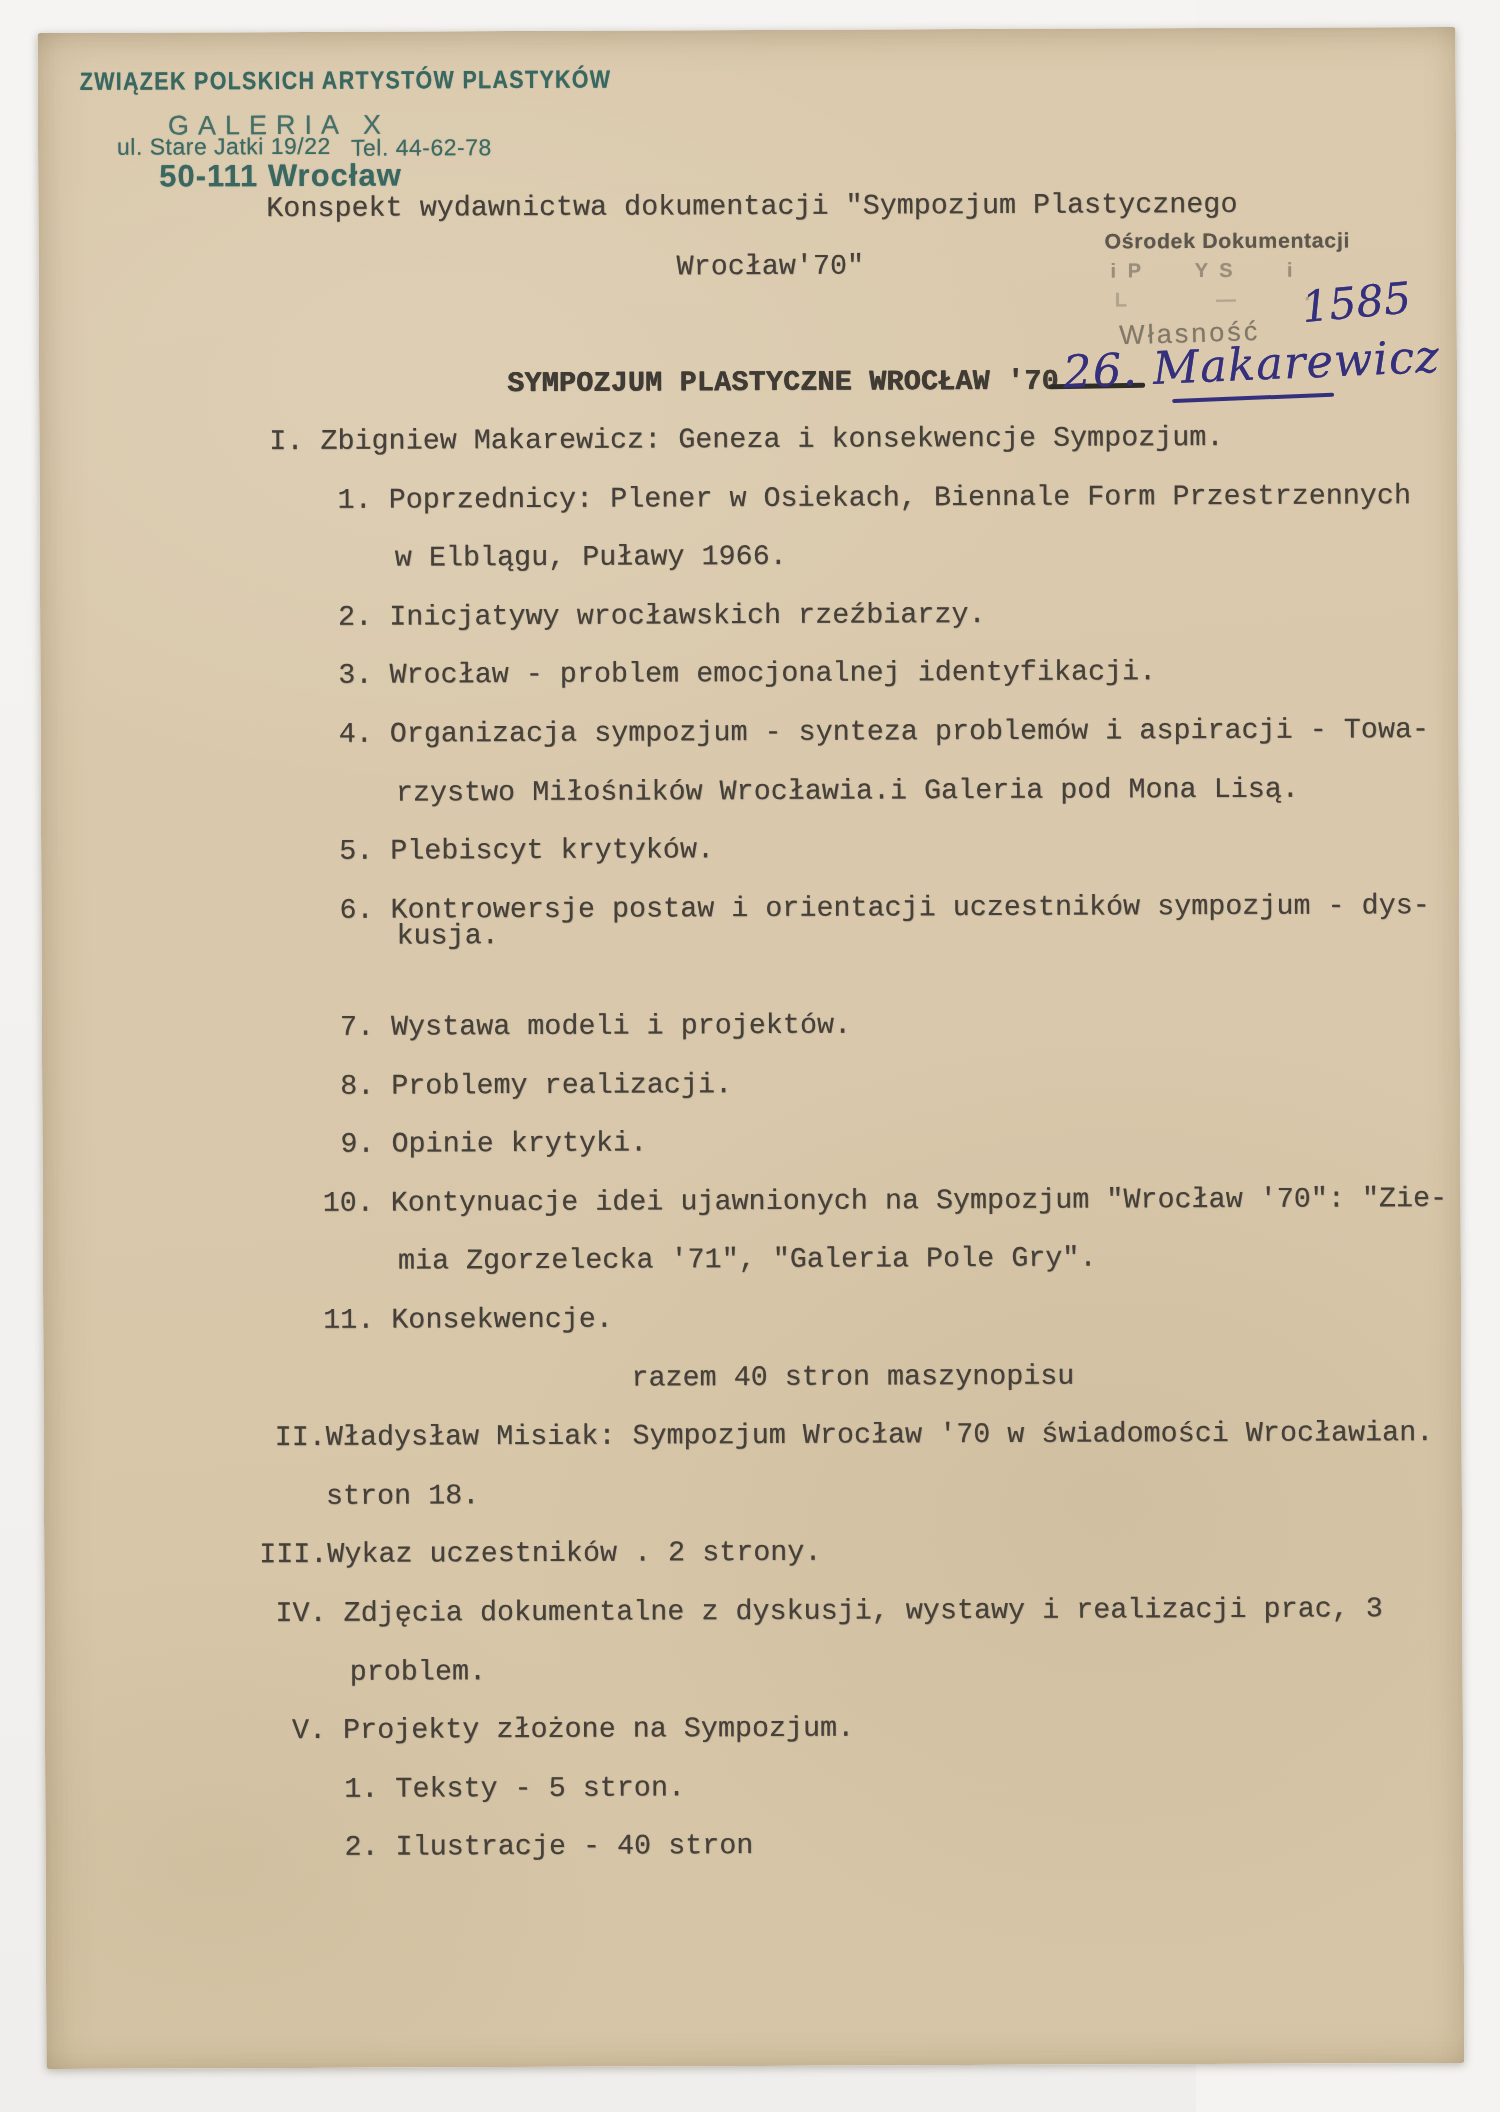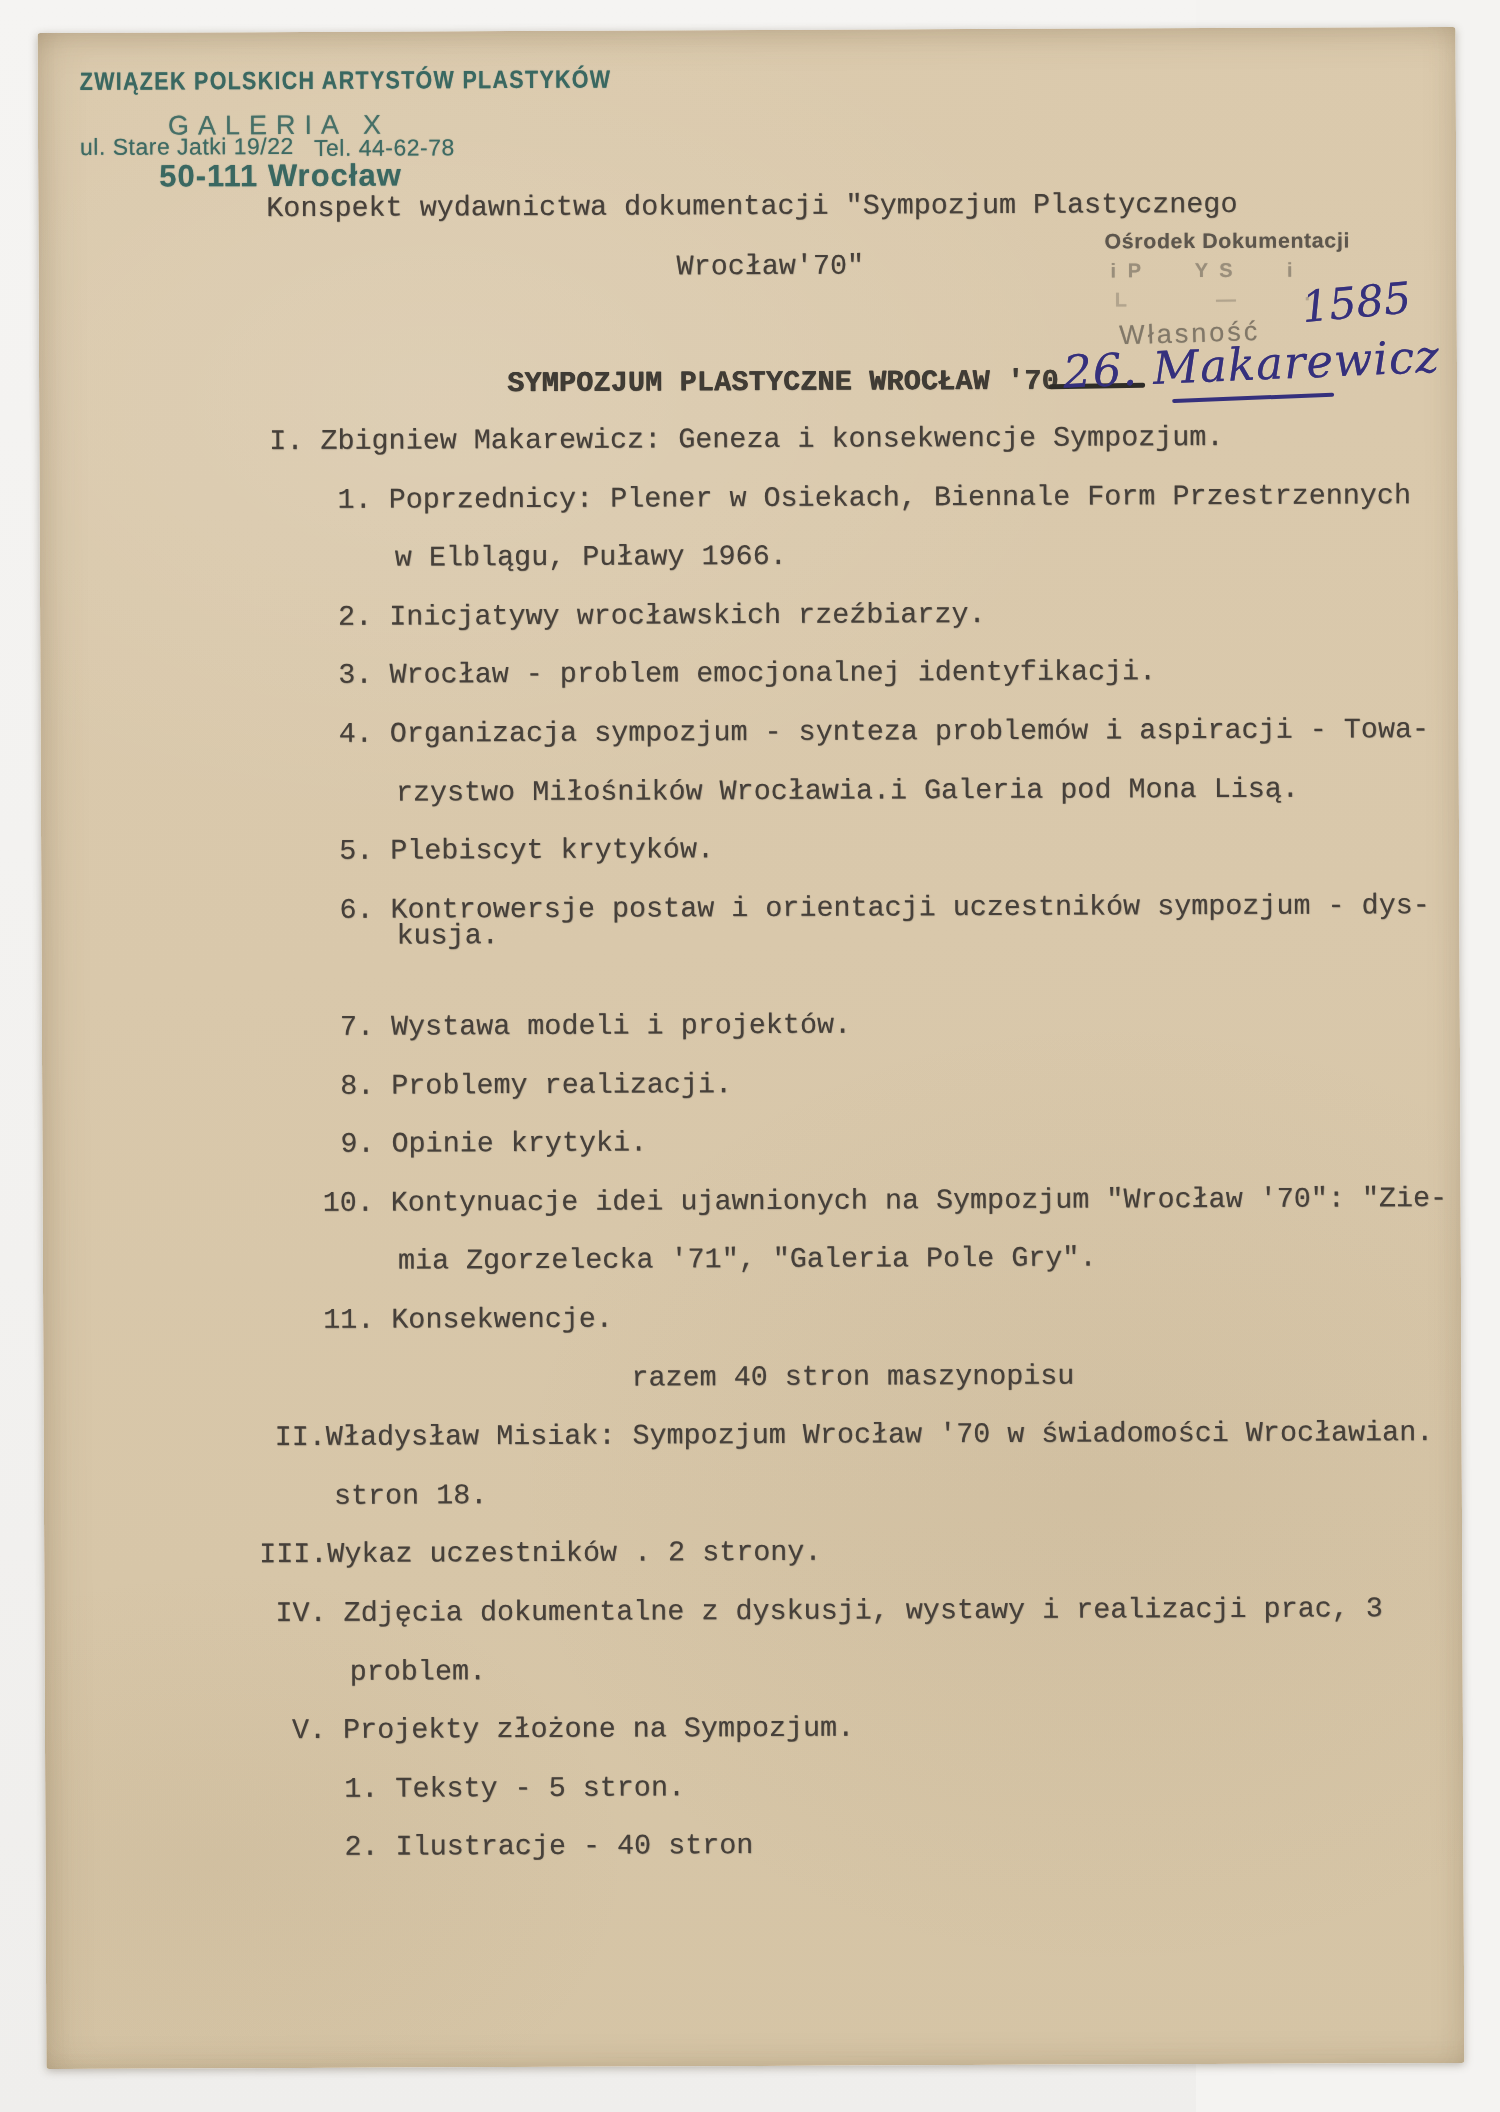--- a/index.html
+++ b/index.html
@@ -38,21 +38,21 @@
     white-space:pre;
   }
   .title{font-weight:bold;letter-spacing:0.2px;color:#403c35;
     text-shadow:0.6px 0 0 #403c35, 0.4px 0.4px 1px rgba(60,55,48,.5);}
   .rule{position:absolute;background:#2e2c27;border-radius:2px;}
   
   .lh{position:absolute;color:#2d605b;font-weight:bold;
     text-shadow:0 0 1.2px rgba(45,96,91,.65);white-space:pre;}
   .lh-org{font-size:25px;letter-spacing:1.5px;transform:scaleX(0.86);transform-origin:left top;opacity:.92;}
   .lh-gallery{font-size:27px;letter-spacing:9px;font-weight:normal;opacity:.85;margin-top:9px;}
-  .lh-addr{font-size:23px;font-weight:normal;opacity:.9;letter-spacing:.5px;}
+  .lh-addr{font-size:23px;font-weight:normal;opacity:.9;letter-spacing:.5px;margin-left:37px;}
   .lh-city{font-size:31px;letter-spacing:1px;opacity:.92;}
   
   .ast{position:absolute;color:#4c4740;font-weight:bold;white-space:pre;
     text-shadow:0 0 1px rgba(70,64,56,.5);}
   .ast1{font-size:21px;letter-spacing:.6px;transform:scaleX(1.02);transform-origin:left top;opacity:.88;}
   .ast2{font-size:20px;letter-spacing:3px;opacity:.45;}
   .ast3{font-size:20px;letter-spacing:5px;opacity:.28;}
   .ast4{font-size:27px;letter-spacing:3px;font-weight:normal;opacity:.62;transform:rotate(-1.5deg);transform-origin:left top;}
   
   .hand{position:absolute;font-family:"DejaVu Serif", serif;font-style:italic;
@@ -106,21 +106,21 @@
         <div class="typed" style="left: 340px; top: 894px;">6. Kontrowersje postaw i orientacji uczestników sympozjum - dys-</div>
         <div class="typed" style="left: 397px; top: 920px;">kusja.</div>
         <div class="typed" style="left: 340px; top: 1011px;">7. Wystawa modeli i projektów.</div>
         <div class="typed" style="left: 340px; top: 1070px;">8. Problemy realizacji.</div>
         <div class="typed" style="left: 340px; top: 1128px;">9. Opinie krytyki.</div>
         <div class="typed" style="left: 322px; top: 1187px;">10. Kontynuacje idei ujawnionych na Sympozjum "Wrocław '70": "Zie-</div>
         <div class="typed" style="left: 397px; top: 1245px;">mia Zgorzelecka '71", "Galeria Pole Gry".</div>
         <div class="typed" style="left: 322px; top: 1304px;">11. Konsekwencje.</div>
         <div class="typed" style="left: 630px; top: 1363px;">razem 40 stron maszynopisu</div>
         <div class="typed" style="left: 273px; top: 1421px;">II.Władysław Misiak: Sympozjum Wrocław '70 w świadomości Wrocławian.</div>
-        <div class="typed" style="left: 332px; top: 1480px; text-align: right;">stron 18.</div>
+        <div class="typed" style="left: 324px; top: 1480px; text-align: right;">stron 18.</div>
         <div class="typed" style="left: 257px; top: 1538px;">III.Wykaz uczestników . 2 strony.</div>
         <div class="typed" style="left: 273px; top: 1597px;">IV. Zdjęcia dokumentalne z dyskusji, wystawy i realizacji prac, 3</div>
         <div class="typed" style="left: 347px; top: 1656px;">problem.</div>
         <div class="typed" style="left: 289px; top: 1714px;">V. Projekty złożone na Sympozjum.</div>
         <div class="typed" style="left: 341px; top: 1773px;">1. Teksty - 5 stron.</div>
         <div class="typed" style="left: 341px; top: 1831px;">2. Ilustracje - 40 stron</div>
       </div>
   </div>
 </div>
 

